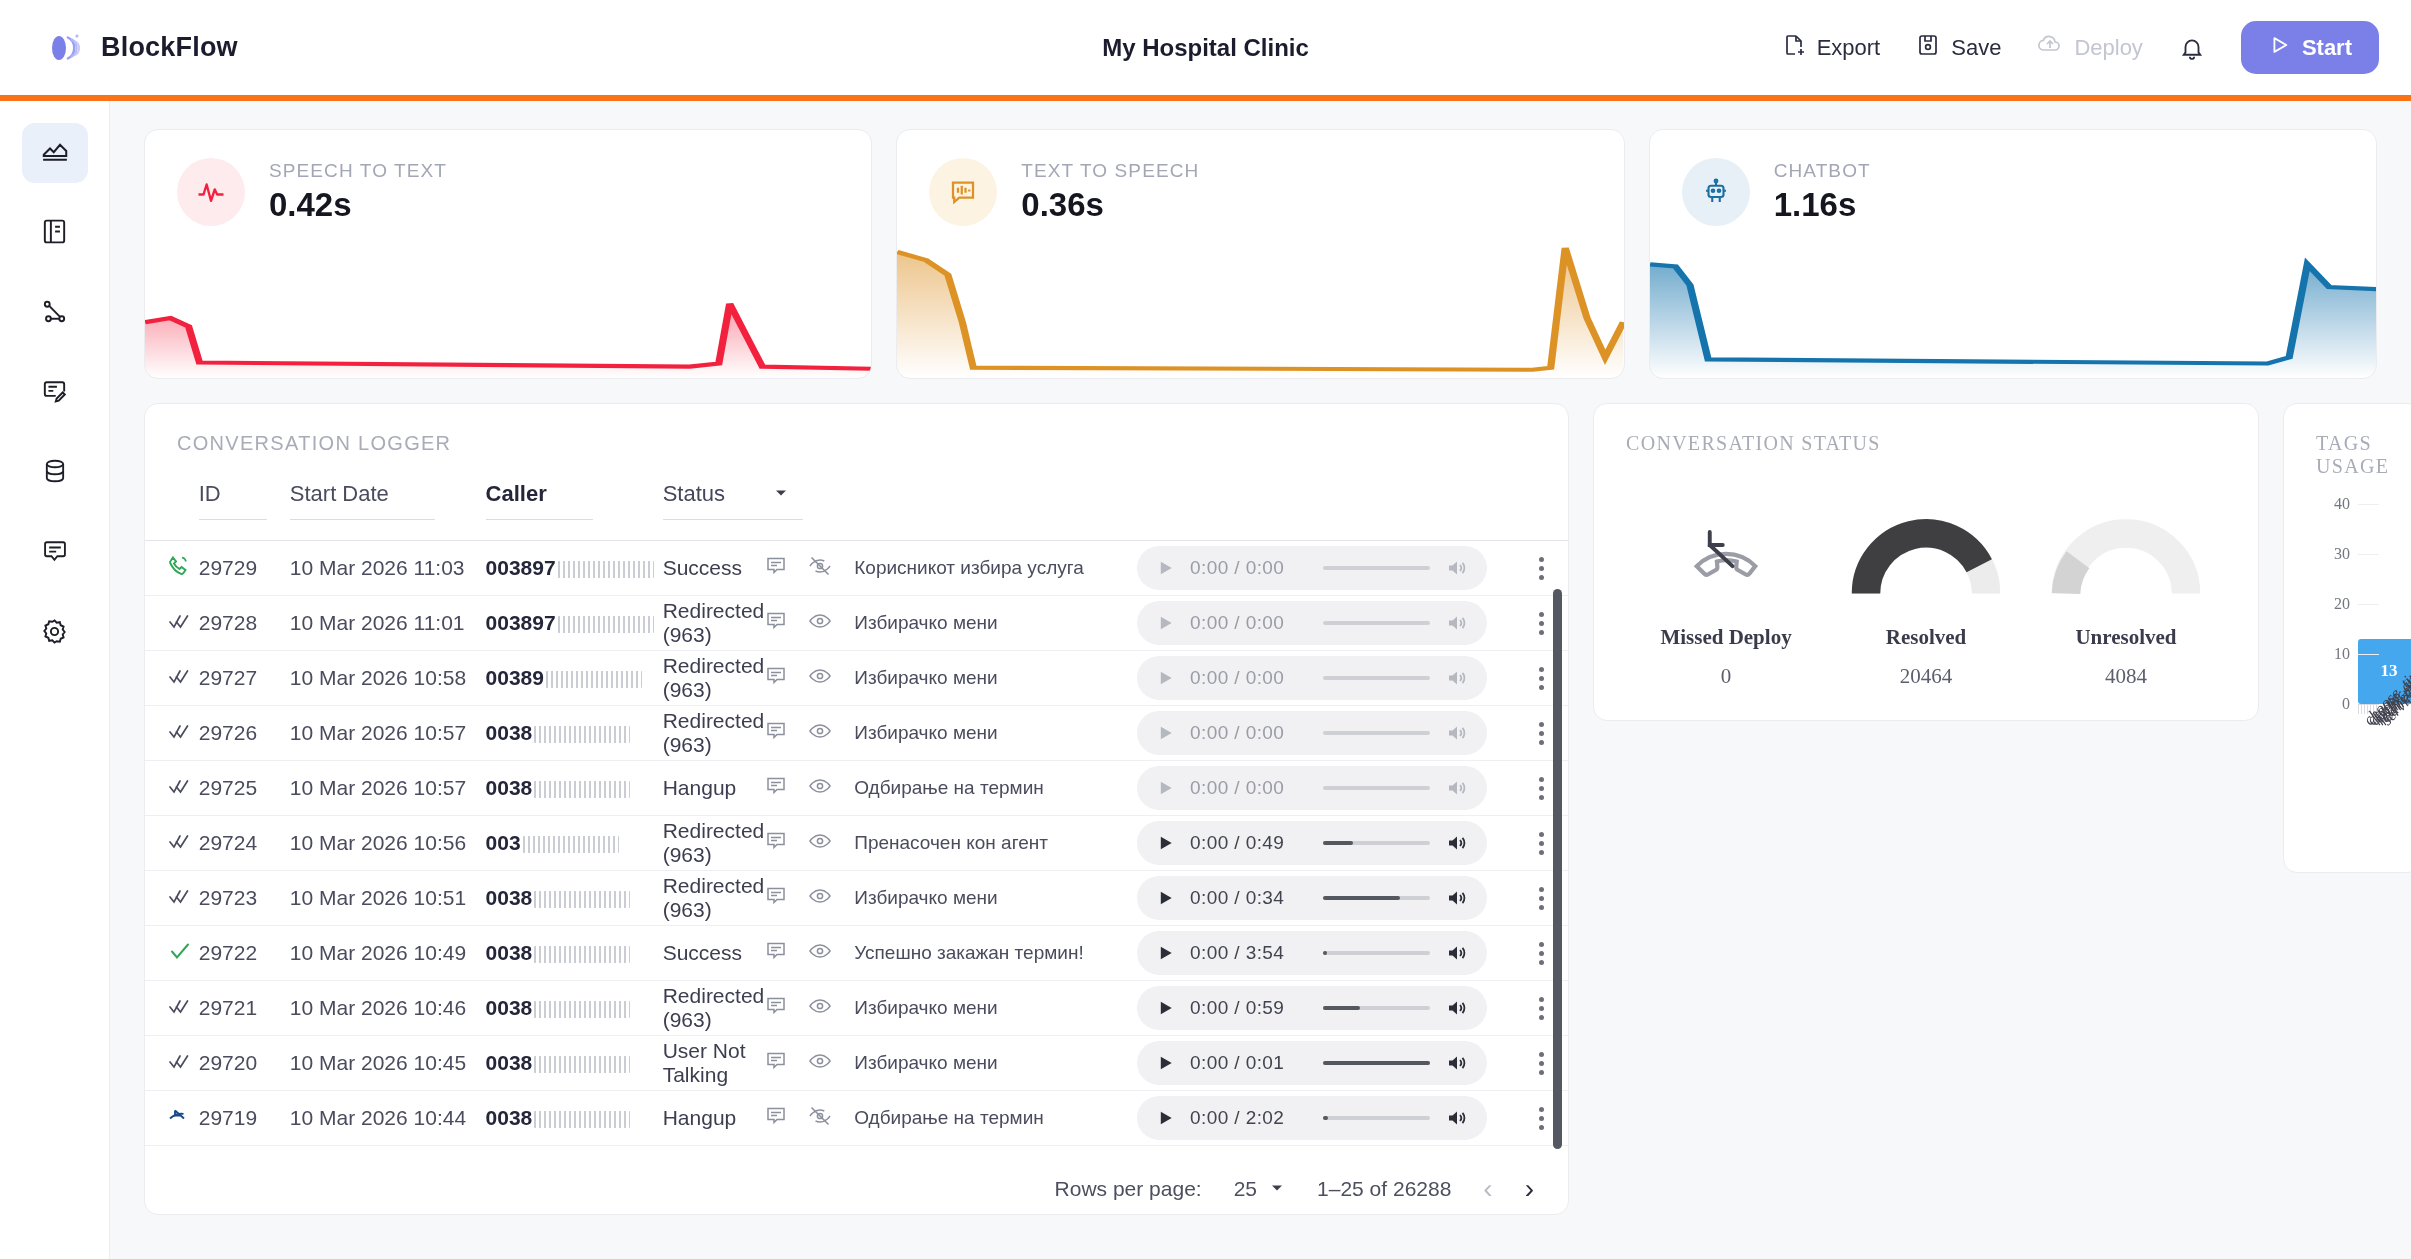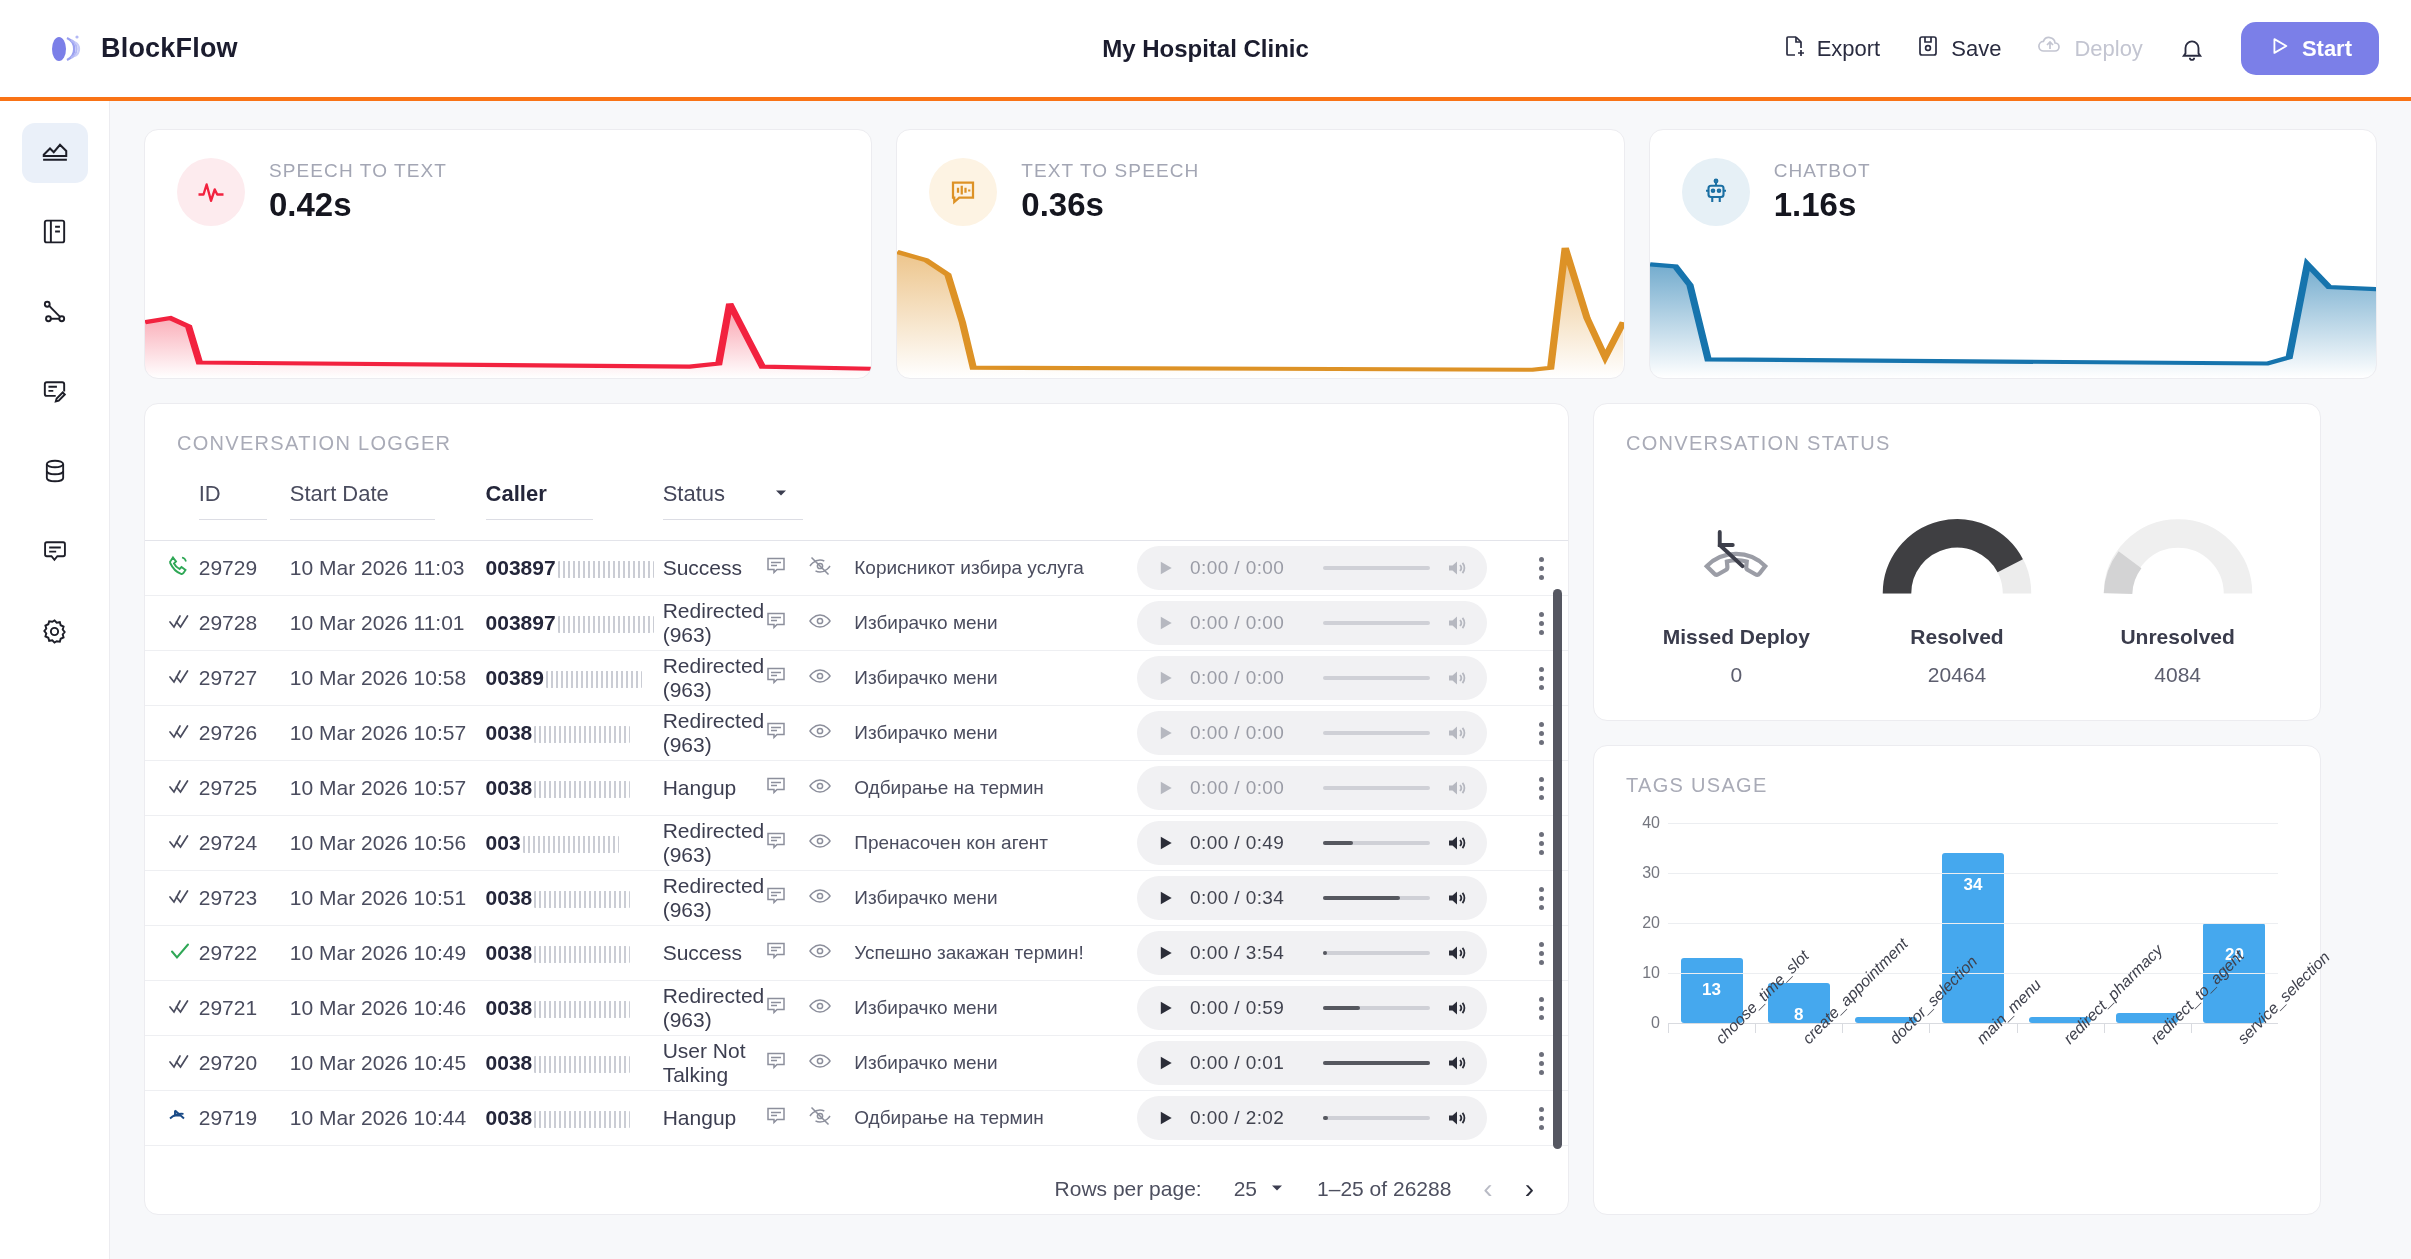--- a/index.html
+++ b/index.html
@@ -5,21 +5,21 @@
   * { box-sizing: border-box; margin: 0; padding: 0; }
   html, body {
     width: 2411px; height: 1259px;
     font-family: "Liberation Sans", sans-serif;
     background: #f7f8fa;
     overflow: hidden;
   }
   
   .topbar {
     position: absolute; top: 0; left: 0; width: 2411px; height: 101px;
-    background: #ffffff; border-bottom: 4px solid #f97316;
+    background: #ffffff; border-bottom: 6px solid #f97316;
     display: flex; align-items: center;
   }
   .brand { display: flex; align-items: center; gap: 17px; margin-left: 46px; }
   .brand-logo { width: 38px; height: 38px; position: relative; }
   .brand-name { font-size: 27px; font-weight: bold; color: #1b1c2e; letter-spacing: .2px; }
   .app-title {
     position: absolute; left: 0; width: 2411px; text-align: center;
     font-size: 24px; font-weight: bold; color: #1b1c2e; pointer-events: none;
   }
   .topbar-actions {
@@ -101,21 +101,21 @@
   .ptrack { flex: 1; height: 4px; background: #cfd0d6; border-radius: 2px; position: relative; }
   .ptrack .fill { position: absolute; left: 0; top: 0; bottom: 0; background: #56585f; border-radius: 2px; }
   .dots { display: flex; flex-direction: column; gap: 4px; align-items: center; cursor: pointer; }
   .dots i { width: 5px; height: 5px; background: #6d6f7b; border-radius: 50%; display: block; }
   .scrollbar { position: absolute; right: 6px; top: 118px; width: 9px; height: 560px; background: #555761; border-radius: 5px; }
   .pager { display: flex; align-items: center; justify-content: flex-end; gap: 32px; padding: 22px 34px 0 0; font-size: 21px; color: #4d4f5f; }
   .pg-sel { display: flex; align-items: center; gap: 12px; cursor: pointer; }
   .pg-arrow { font-size: 28px; cursor: pointer; color: #2b2d3a; }
   .pg-arrow.dim { color: #b9bbc5; }
 
-  .right-col { width: 728px; display: flex; flex-direction: column; gap: 24px; }
+  .right-col { width: 728px; display: flex; flex-direction: row; gap: 24px; font-family: Liberation Serif, serif; }
   .status-panel { height: 318px; padding: 28px 32px; }
   .gauges { display: flex; justify-content: space-around; margin-top: 38px; }
   .gauge-item { text-align: center; width: 200px; }
   .gauge-art { height: 108px; display: flex; align-items: flex-end; justify-content: center; }
   .gauge-name { font-size: 21px; font-weight: bold; color: #3a3c4c; margin-top: 24px; }
   .gauge-val { font-size: 21px; color: #5c5e6e; margin-top: 14px; }
 
   .tags-panel { height: 470px; padding: 28px 32px 0 32px; position: relative; }
   .chart-area { position: relative; height: 350px; margin-top: 26px; }
   .ylabels { position: absolute; left: 0; top: 0; width: 34px; height: 200px; }

